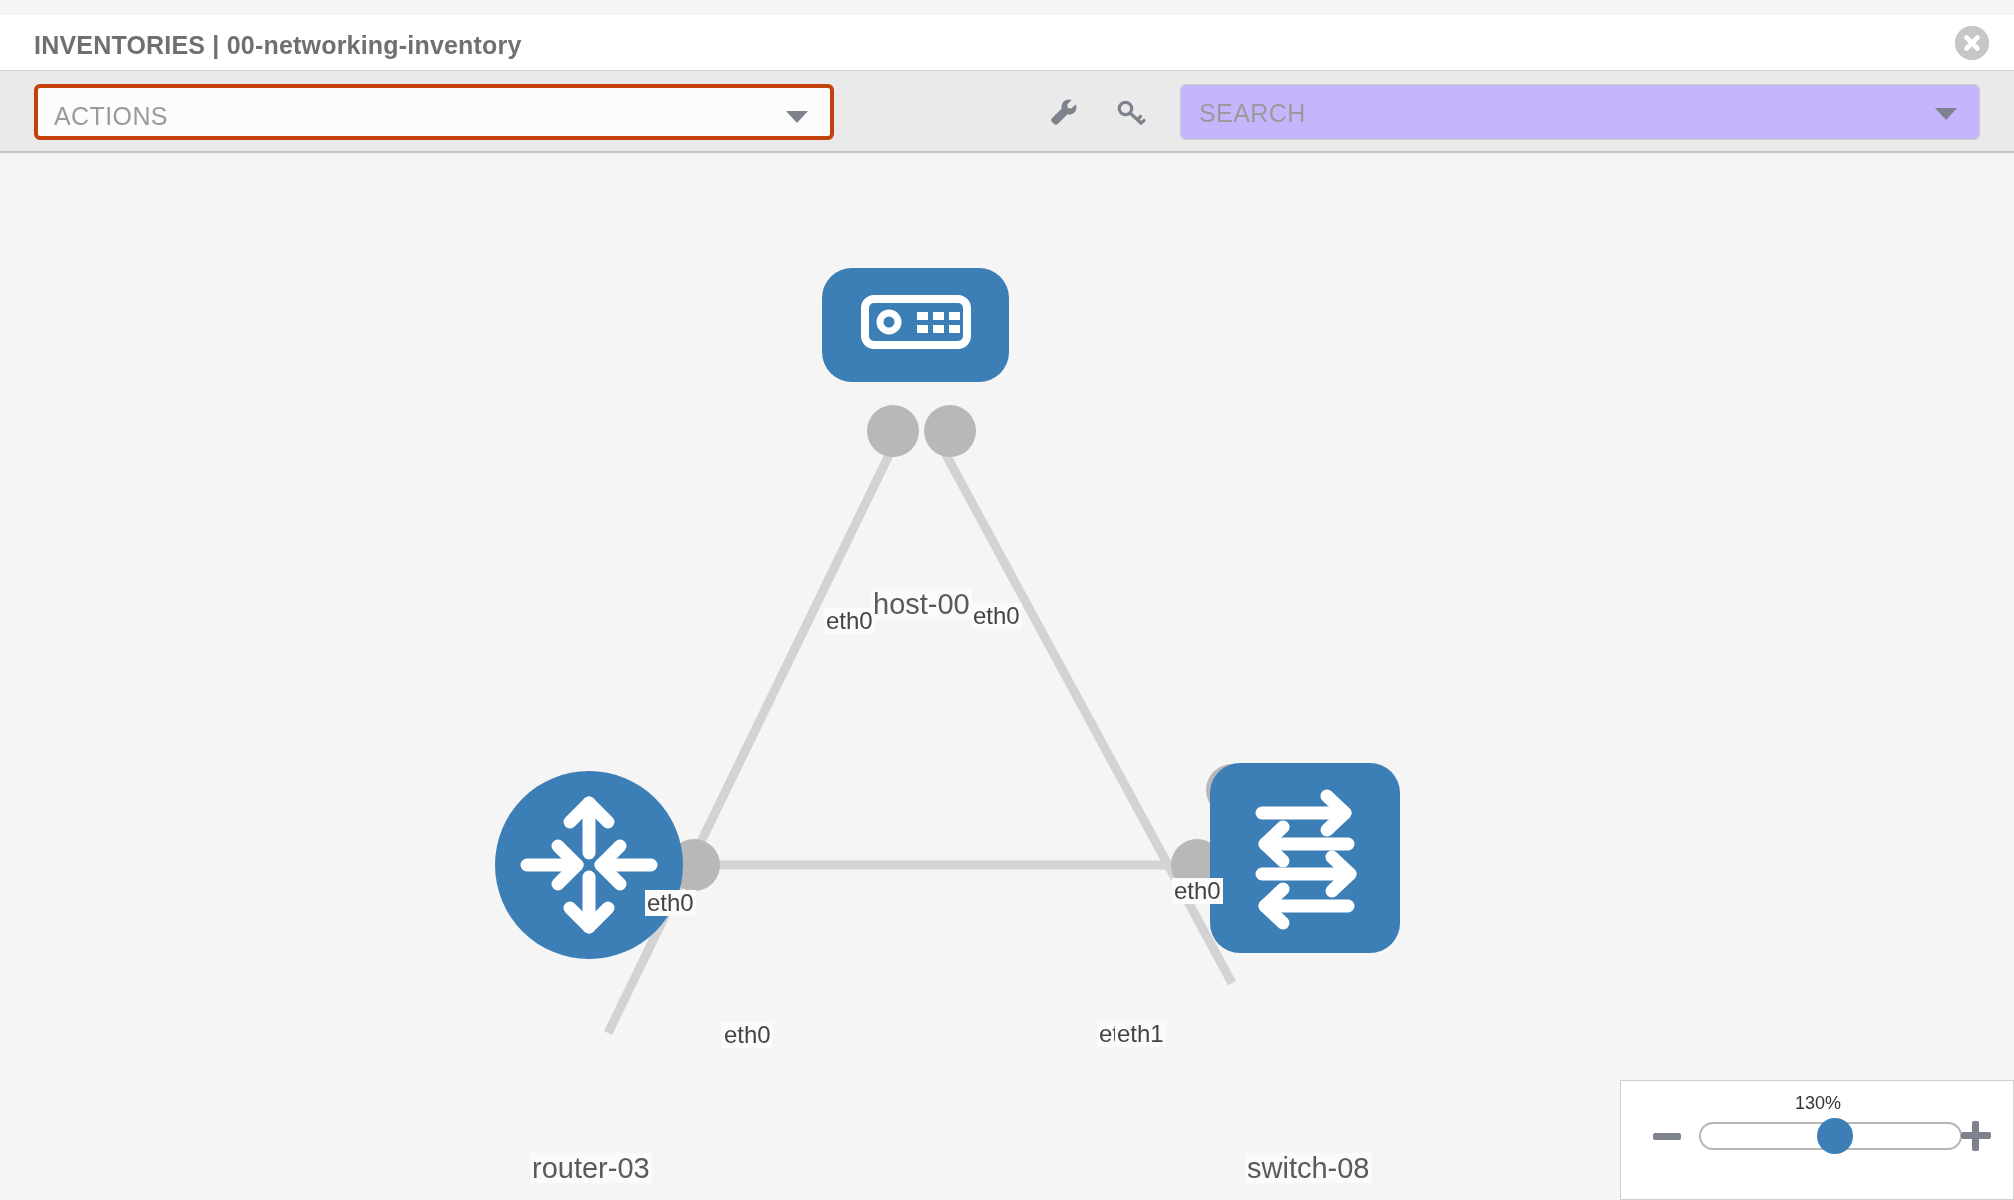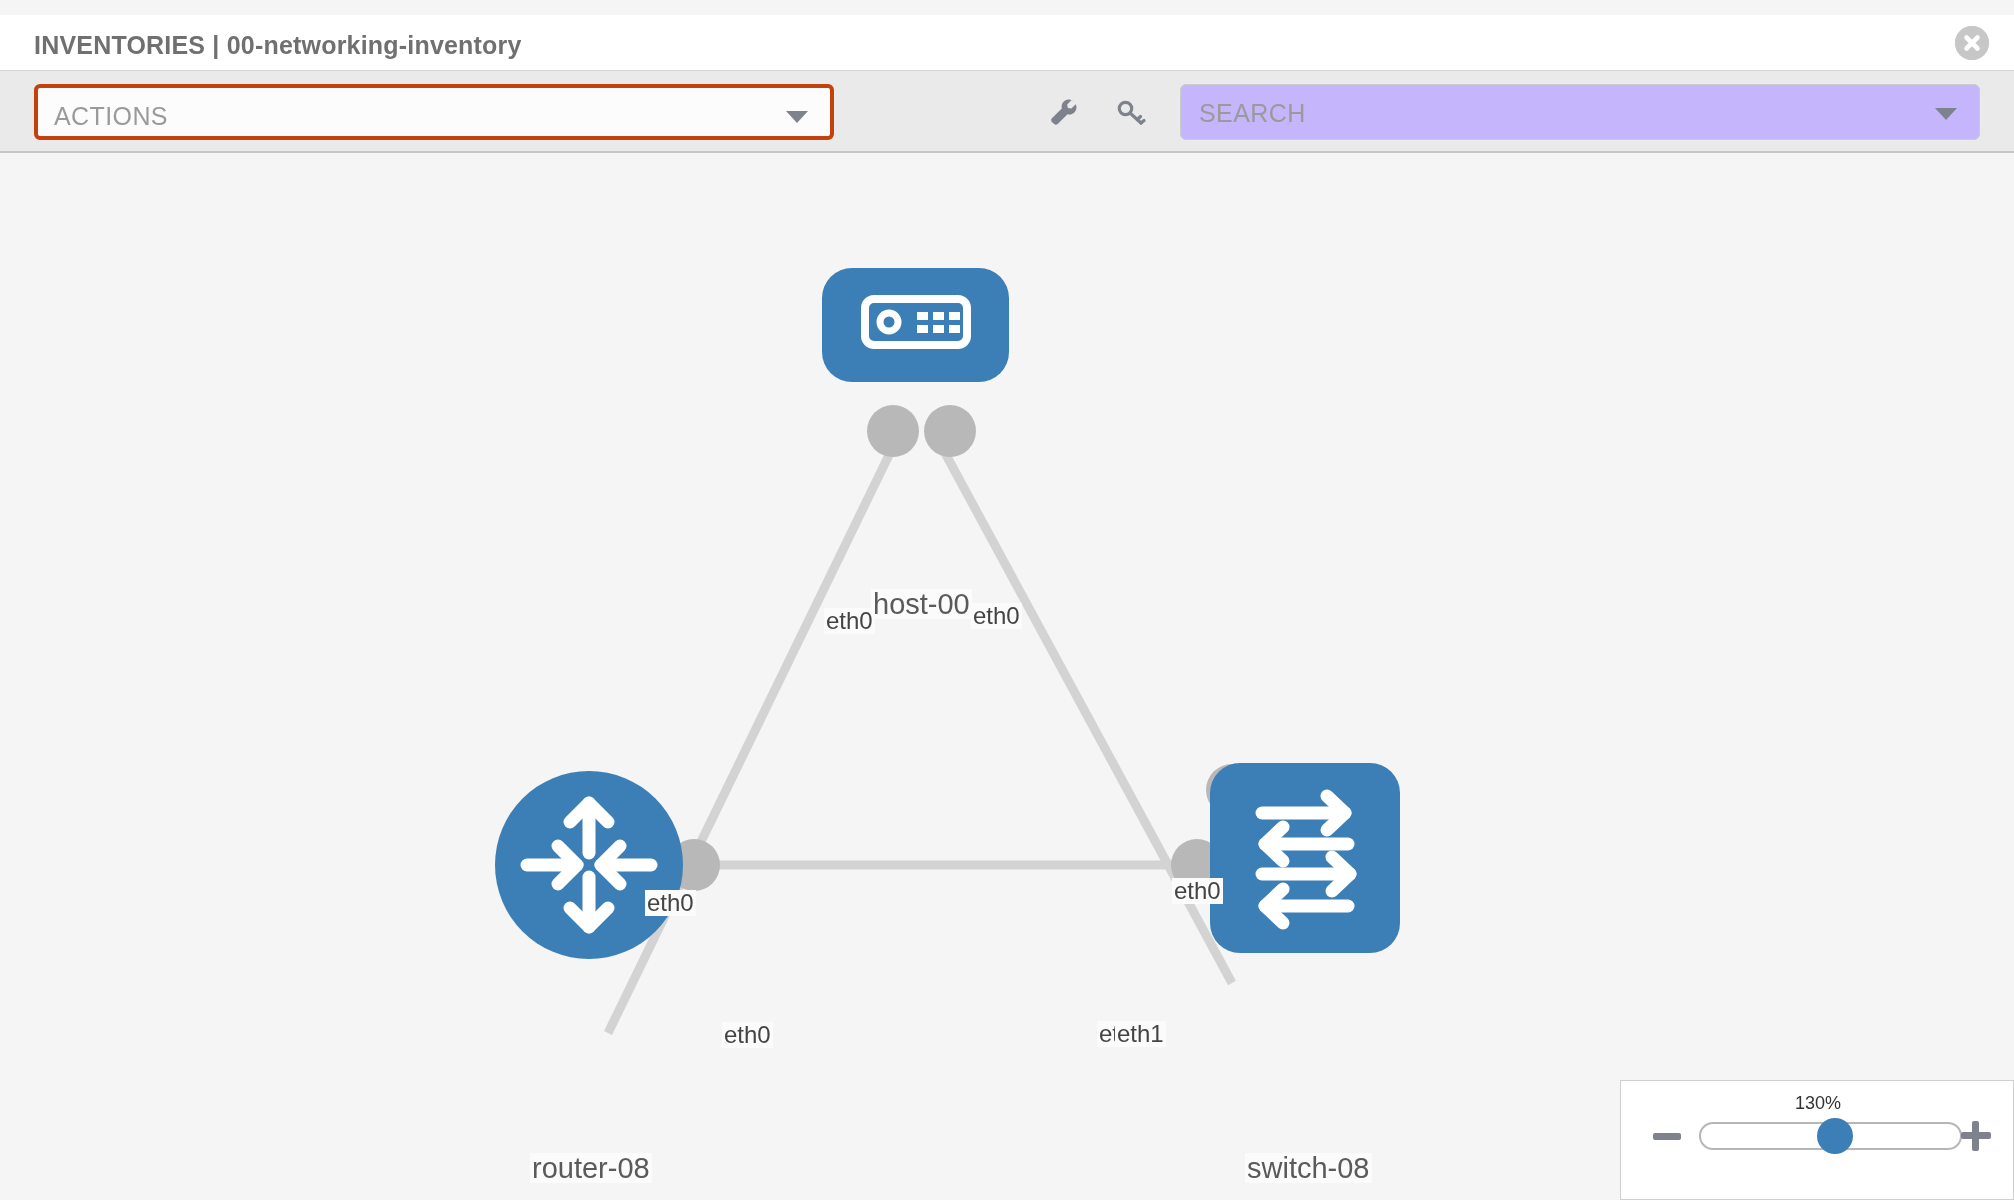--- a/index.html
+++ b/index.html
@@ -345,21 +345,21 @@
           <path d="M1262 721 L1350 721"></path>
           <path d="M1332 704 L1350 721 L1332 738"></path>
 
           <path d="M1348 753 L1265 753"></path>
           <path d="M1283 736 L1265 753 L1283 770"></path>
         </g>
       </g>
     </svg>
 
     <div class="node-label" style="left:871px; top:436px;">host-00</div>
-    <div class="node-label" style="left:530px; top:1000px;">router-08</div>
+    <div class="node-label" style="left:530px; top:1000px;">router-03</div>
     <div class="node-label" style="left:1245px; top:1000px;">switch-08</div>
 
     <div class="edge-label" style="left:824px; top:455px;">eth0</div>
     <div class="edge-label" style="left:971px; top:450px;">eth0</div>
     <div class="edge-label" style="left:645px; top:737px;">eth0</div>
     <div class="edge-label" style="left:1172px; top:725px;">eth0</div>
     <div class="edge-label" style="left:722px; top:869px;">eth0</div>
     <div class="edge-label" style="left:1097px; top:868px;">eth0</div>
     <div class="edge-label" style="left:1115px; top:868px;">eth1</div>
   </div>

